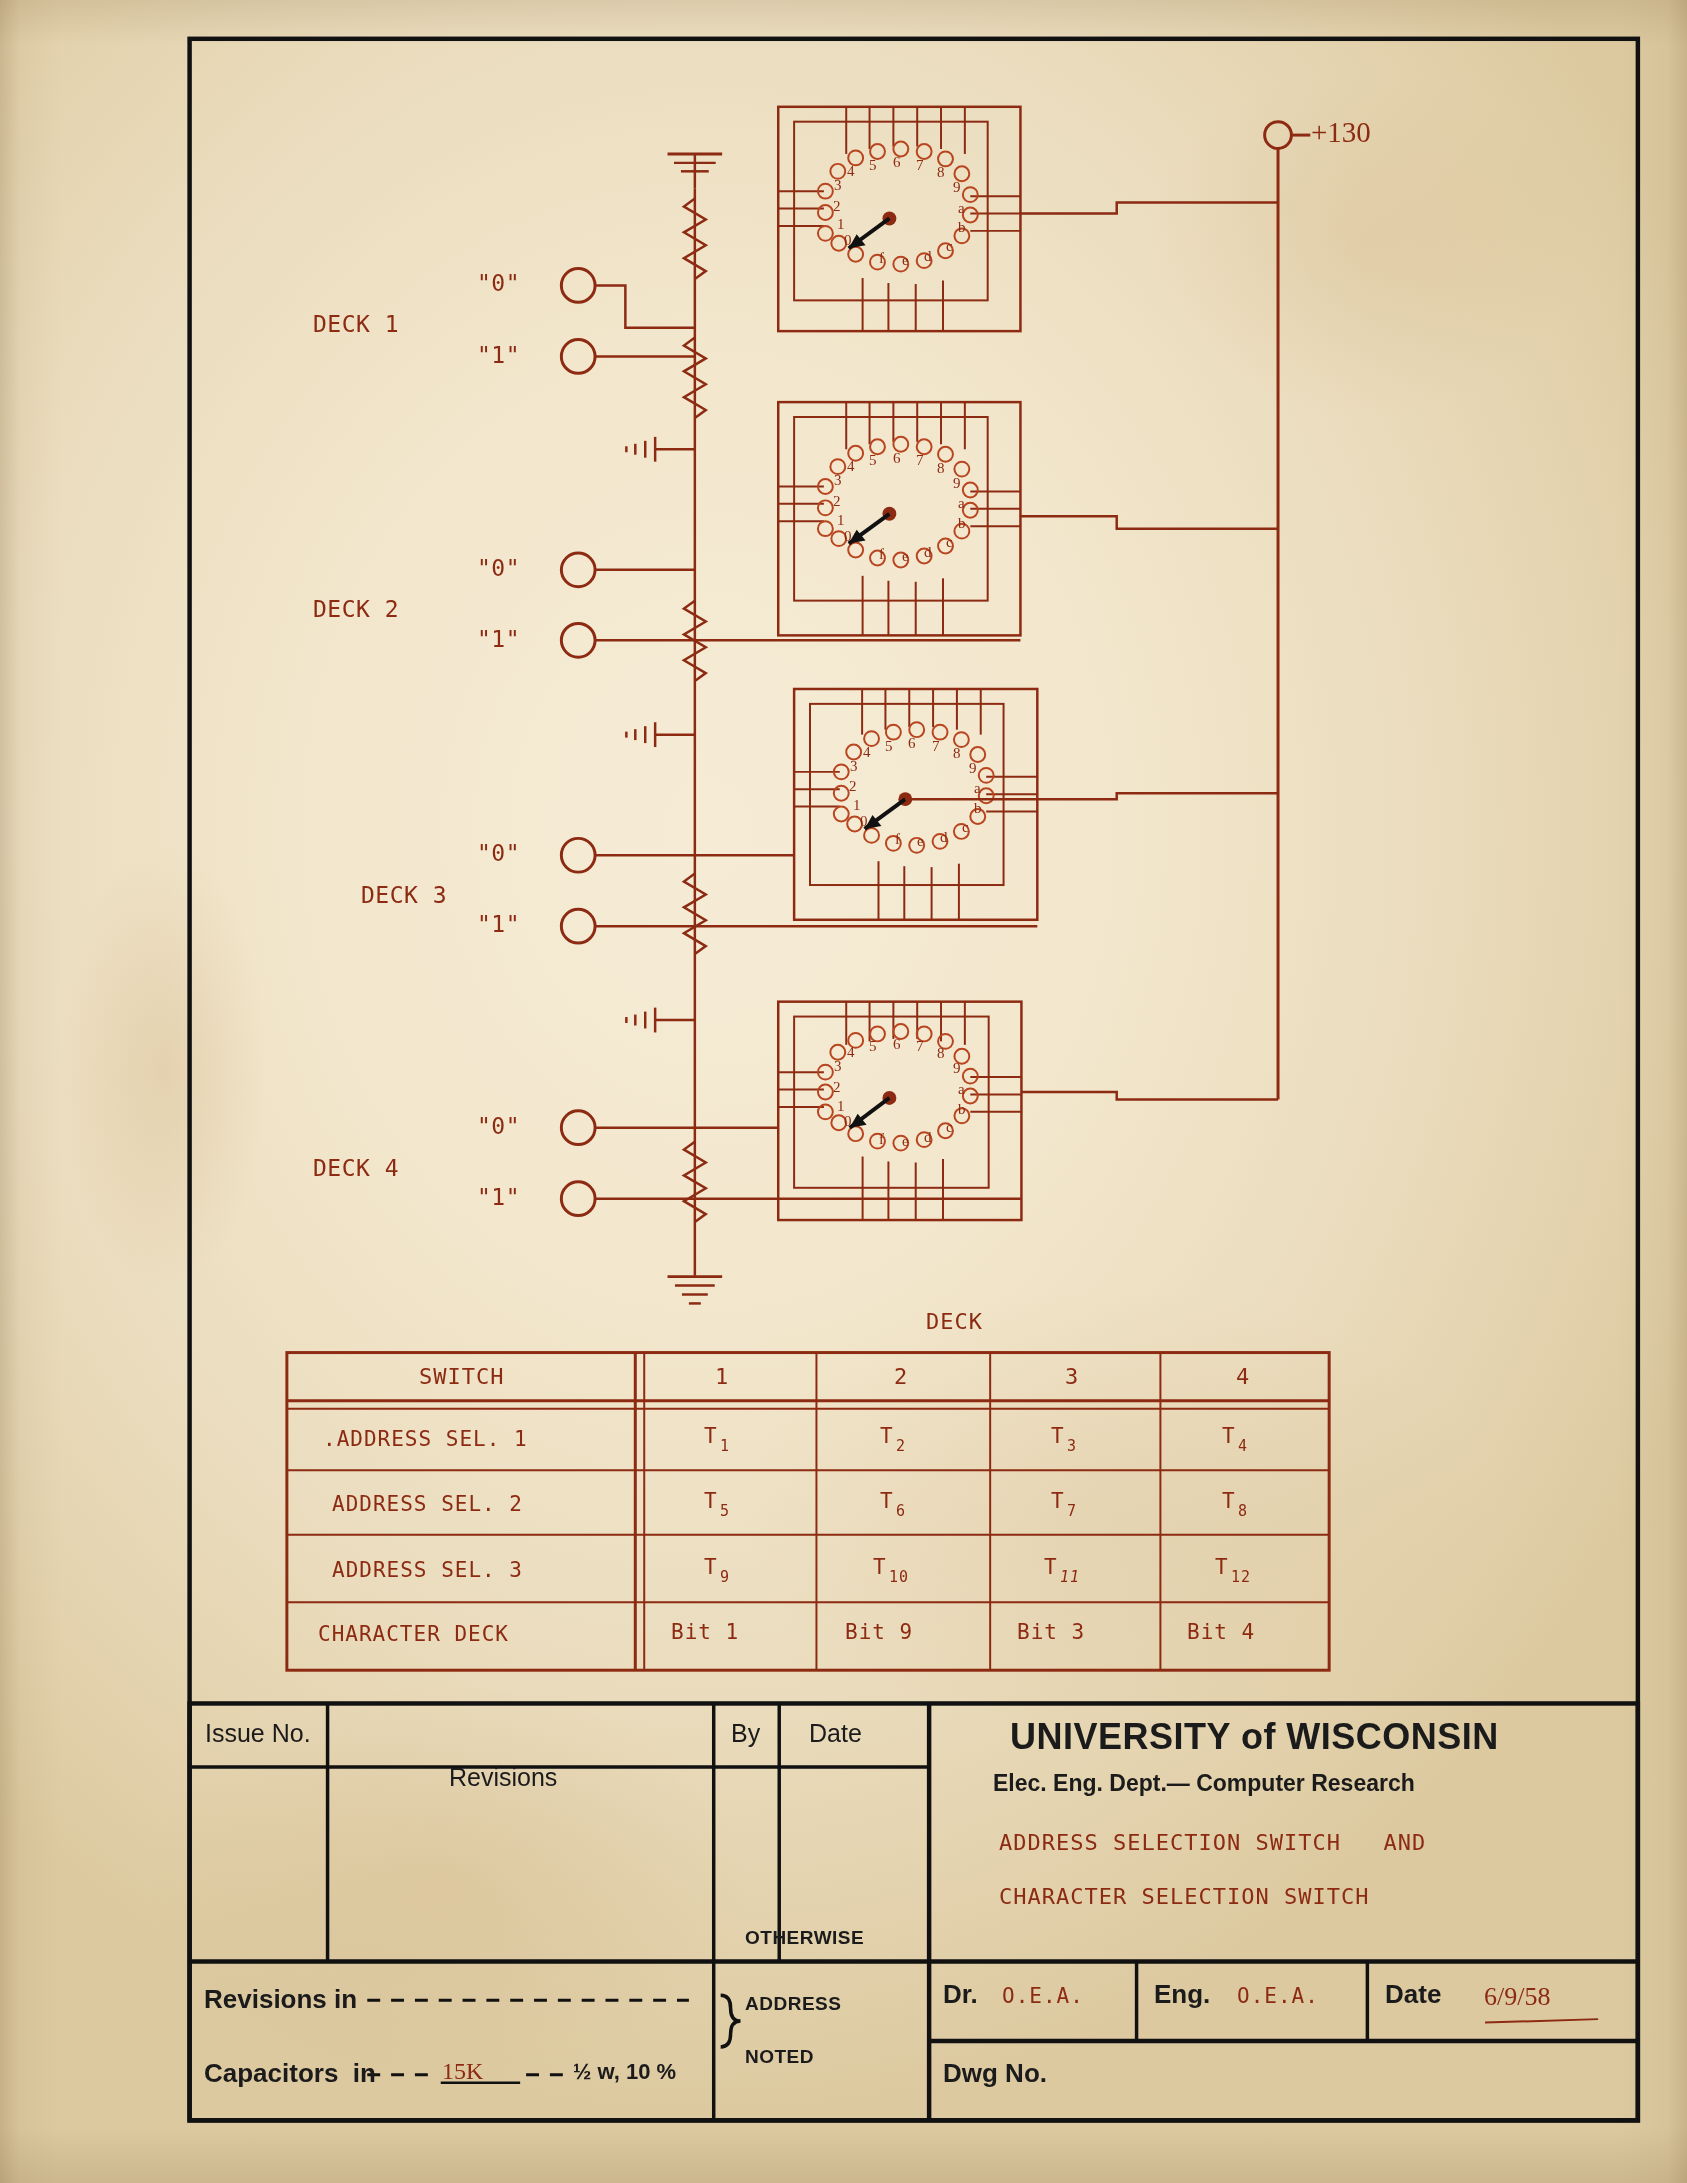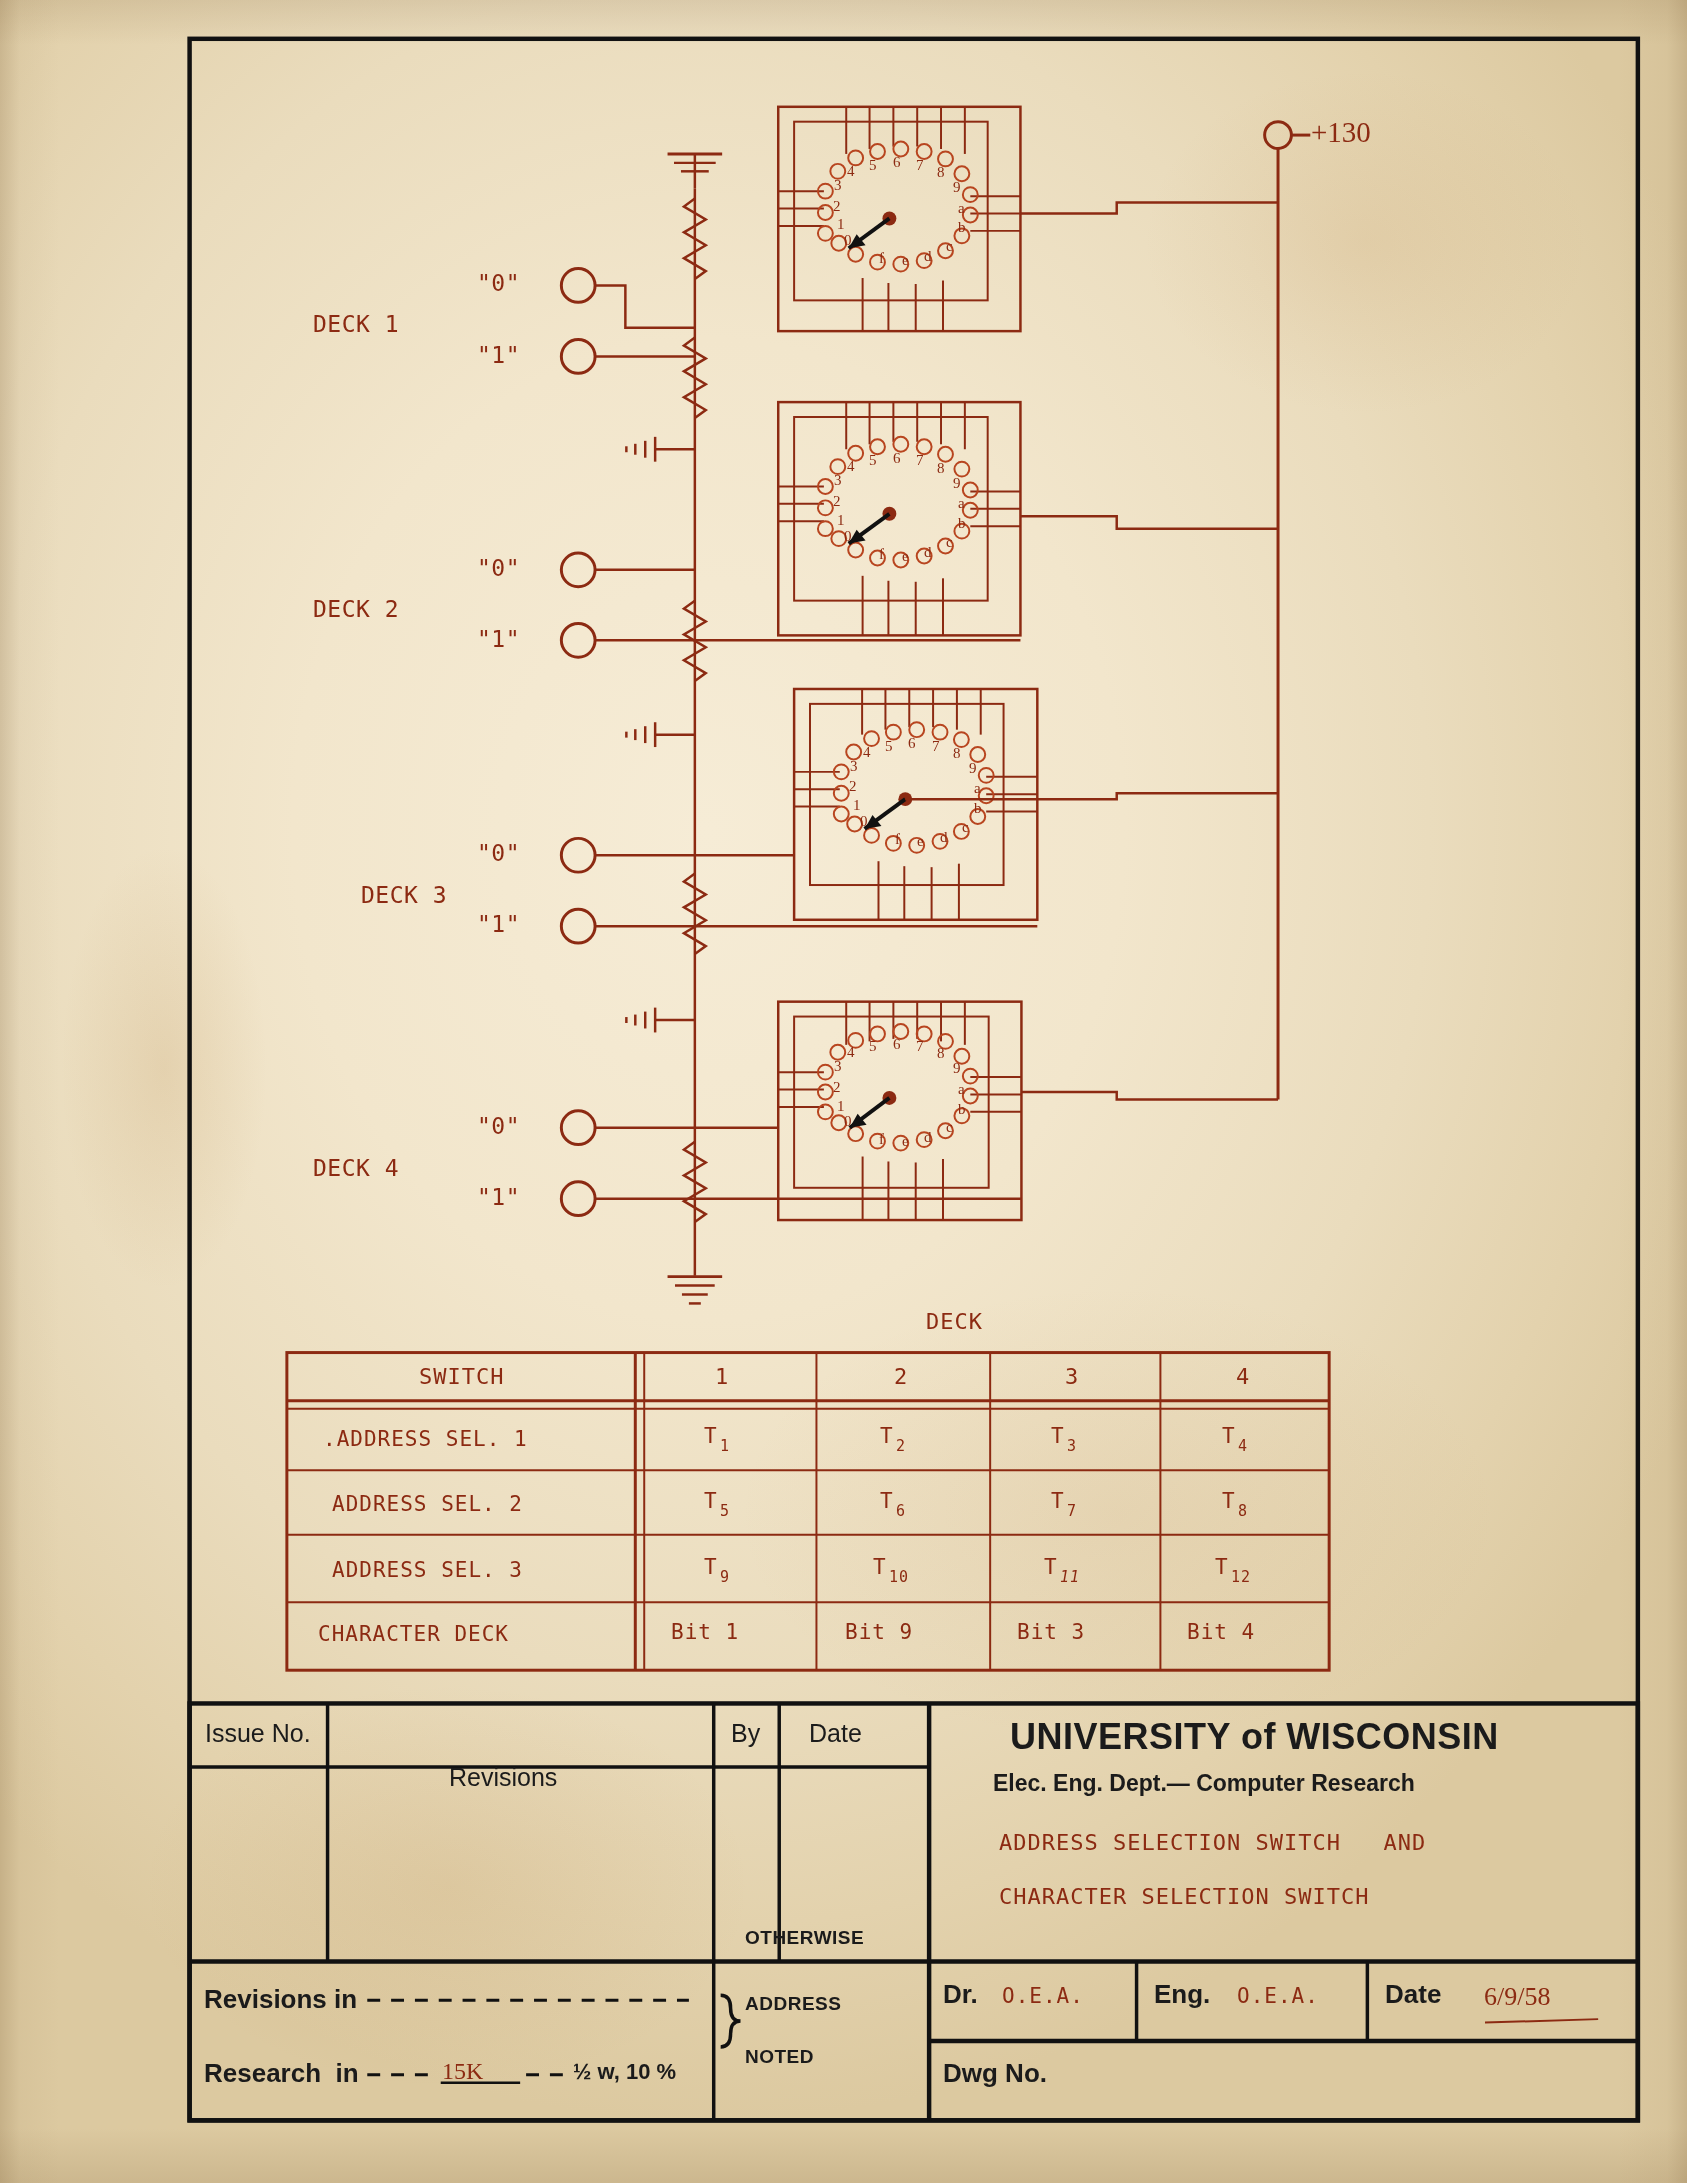--- a/index.html
+++ b/index.html
@@ -562,21 +562,21 @@
   <div class="txt red-head" style="left:1002px;top:1986px;font-size:21px;">O.E.A.</div>
   <div class="txt blk" style="left:1154px;top:1981px;font-size:26px;font-weight:bold;">Eng.</div>
   <div class="txt red-head" style="left:1237px;top:1986px;font-size:21px;">O.E.A.</div>
   <div class="txt blk" style="left:1385px;top:1981px;font-size:26px;font-weight:bold;">Date</div>
   <div class="txt hand" style="left:1484px;top:1984px;font-size:26px;">6/9/58</div>
 
   <div class="txt blk" style="left:943px;top:2060px;font-size:26px;font-weight:bold;">Dwg No.</div>
   <div class="txt hand" style="left:1067px;top:2061px;font-size:24px;"></div>
 
   <div class="txt blk" style="left:204px;top:1986px;font-size:26px;font-weight:bold;">Revisions in</div>
-  <div class="txt blk" style="left:204px;top:2060px;font-size:26px;font-weight:bold;">Research  in</div>
+  <div class="txt blk" style="left:204px;top:2060px;font-size:26px;font-weight:bold;">Capacitors  in</div>
   <div class="txt hand" style="left:442px;top:2059px;font-size:24px;">15K</div>
   <div class="txt blk" style="left:573px;top:2061px;font-size:22px;font-weight:bold;">½ w, 10 %</div>
 
   <div class="txt blk" style="left:745px;top:1994px;font-size:19px;font-weight:bold;letter-spacing:0.5px;">ADDRESS</div>
   <div class="txt blk" style="left:745px;top:1928px;font-size:19px;font-weight:bold;letter-spacing:0.5px;">OTHERWISE</div>
   <div class="txt blk" style="left:745px;top:2047px;font-size:19px;font-weight:bold;letter-spacing:0.5px;">NOTED</div>
 </div>
 
 
 </body></html>

